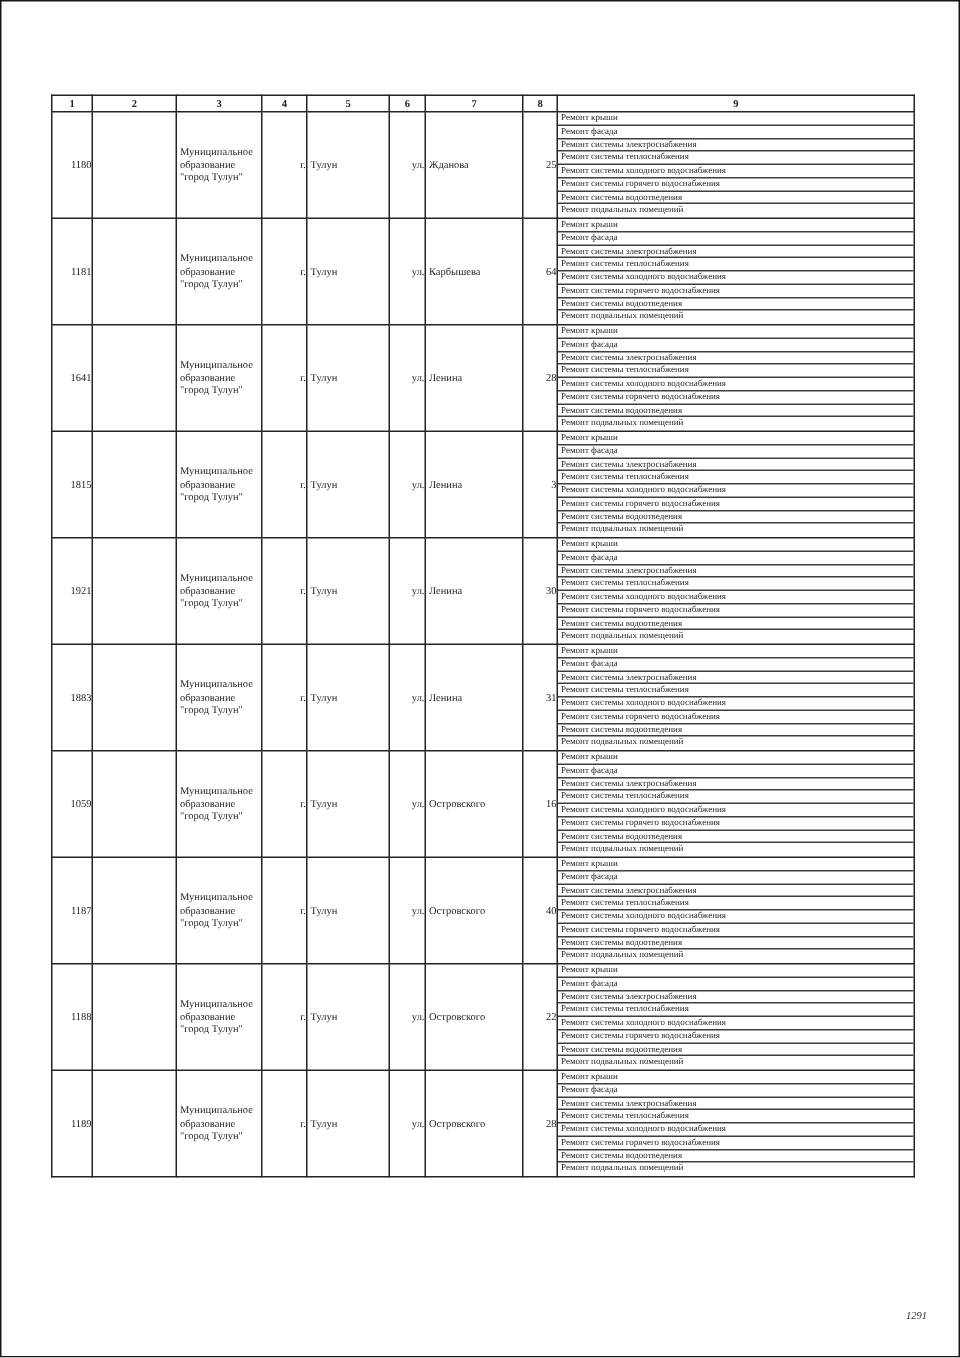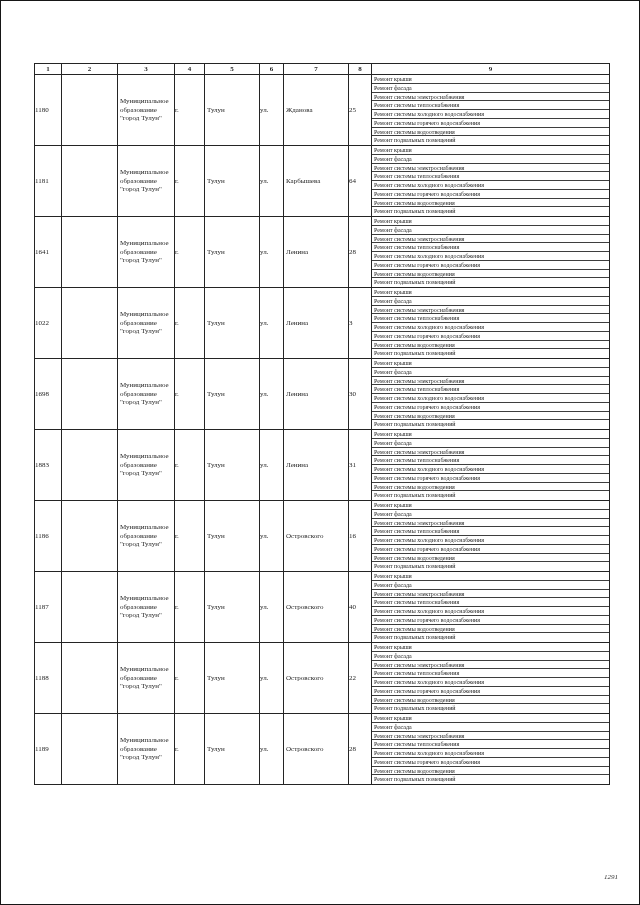--- a/index.html
+++ b/index.html
@@ -27,21 +27,21 @@
     height: 11px;
     font-size: 7px;
     font-weight: bold;
     text-align: center;
     vertical-align: middle;
     line-height: 9px;
     background: #fff;
   }
   tbody tr { height: 70px; }
   td.c-center {
-    text-align: left;
+    text-align: right;
     vertical-align: middle;
     font-size: 7px;
     margin-left: 12px;
   }
   td.c-left {
     text-align: left;
     vertical-align: middle;
     font-size: 7px;
     line-height: 8.5px;
     padding-left: 2px;
@@ -150,41 +150,41 @@
             <div class="r-item">Ремонт фасада</div>
             <div class="r-item">Ремонт системы электроснабжения</div>
             <div class="r-item">Ремонт системы теплоснабжения</div>
             <div class="r-item">Ремонт системы холодного водоснабжения</div>
             <div class="r-item">Ремонт системы горячего водоснабжения</div>
             <div class="r-item">Ремонт системы водоотведения</div>
             <div class="r-item">Ремонт подвальных помещений</div>
           </td>
         </tr>
         <tr>
-          <td class="c-center">1022</td>
+          <td class="c-center">1815</td>
           <td class="c-center"></td>
           <td class="c-left">Муниципальное образование "город Тулун"</td>
           <td class="c-center">г.</td>
           <td class="c-left">Тулун</td>
           <td class="c-center">ул.</td>
           <td class="c-left">Ленина</td>
           <td class="c-center">3</td>
           <td class="repairs">
             <div class="r-item">Ремонт крыши</div>
             <div class="r-item">Ремонт фасада</div>
             <div class="r-item">Ремонт системы электроснабжения</div>
             <div class="r-item">Ремонт системы теплоснабжения</div>
             <div class="r-item">Ремонт системы холодного водоснабжения</div>
             <div class="r-item">Ремонт системы горячего водоснабжения</div>
             <div class="r-item">Ремонт системы водоотведения</div>
             <div class="r-item">Ремонт подвальных помещений</div>
           </td>
         </tr>
         <tr>
-          <td class="c-center">1698</td>
+          <td class="c-center">1921</td>
           <td class="c-center"></td>
           <td class="c-left">Муниципальное образование "город Тулун"</td>
           <td class="c-center">г.</td>
           <td class="c-left">Тулун</td>
           <td class="c-center">ул.</td>
           <td class="c-left">Ленина</td>
           <td class="c-center">30</td>
           <td class="repairs">
             <div class="r-item">Ремонт крыши</div>
             <div class="r-item">Ремонт фасада</div>
@@ -210,21 +210,21 @@
             <div class="r-item">Ремонт фасада</div>
             <div class="r-item">Ремонт системы электроснабжения</div>
             <div class="r-item">Ремонт системы теплоснабжения</div>
             <div class="r-item">Ремонт системы холодного водоснабжения</div>
             <div class="r-item">Ремонт системы горячего водоснабжения</div>
             <div class="r-item">Ремонт системы водоотведения</div>
             <div class="r-item">Ремонт подвальных помещений</div>
           </td>
         </tr>
         <tr>
-          <td class="c-center">1186</td>
+          <td class="c-center">1059</td>
           <td class="c-center"></td>
           <td class="c-left">Муниципальное образование "город Тулун"</td>
           <td class="c-center">г.</td>
           <td class="c-left">Тулун</td>
           <td class="c-center">ул.</td>
           <td class="c-left">Островского</td>
           <td class="c-center">16</td>
           <td class="repairs">
             <div class="r-item">Ремонт крыши</div>
             <div class="r-item">Ремонт фасада</div>

